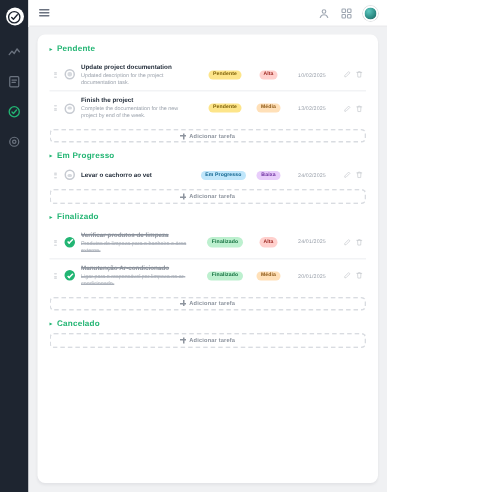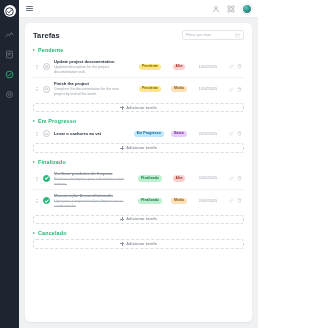--- a/index.html
+++ b/index.html
@@ -300,30 +300,20 @@
           <rect x="3" y="14" width="7" height="7" rx="1.4" fill="none" stroke="#7f8a99" stroke-width="2.2"></rect>
           <rect x="14" y="14" width="7" height="7" rx="1.4" fill="none" stroke="#7f8a99" stroke-width="2.2"></rect>
         </svg>
         <div class="avatar"></div>
       </div>
     </header>
 
     <main class="content">
       <section class="card">
 
-        <div class="page-head">
-          <h1 class="page-title">Tarefas</h1>
-          <div class="date-filter">
-            <span>Filtrar por data</span>
-            <svg class="cal-icon" viewBox="0 0 24 24">
-              <rect x="3" y="5" width="18" height="16" rx="2" fill="none" stroke="#aeb4bd" stroke-width="2.2"></rect>
-              <path d="M3 10h18M8 3v4M16 3v4" stroke="#aeb4bd" stroke-width="2.2" stroke-linecap="round"></path>
-            </svg>
-          </div>
-        </div>
 
         <div id="groups-host">
             <section class="group">
               <div class="group-head">
                 <span class="chev"></span>
                 <span class="group-title">Pendente</span>
               </div>
               <div class="task-row">
                 <div class="drag-handle">
                   <i></i>

